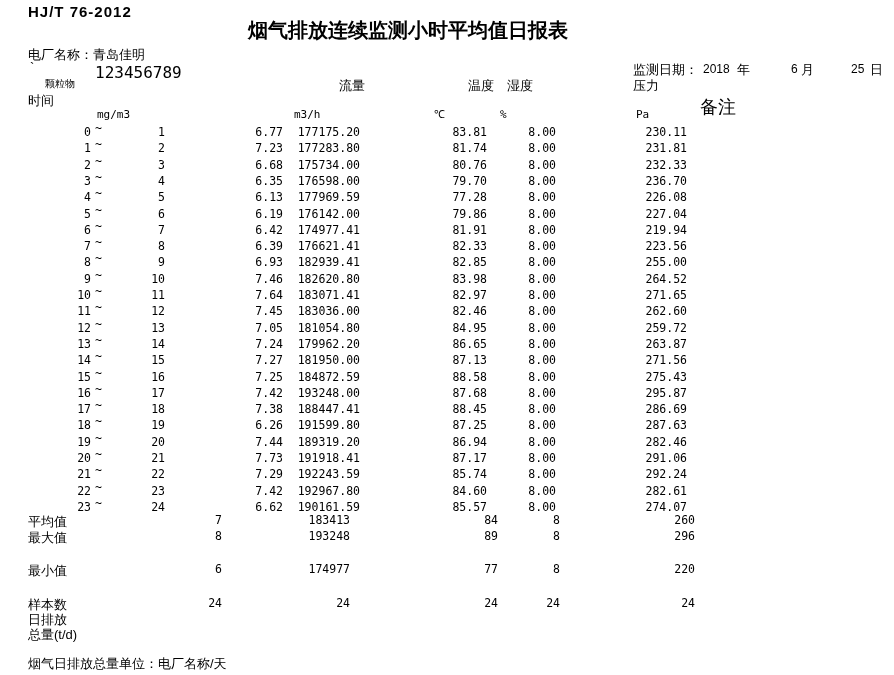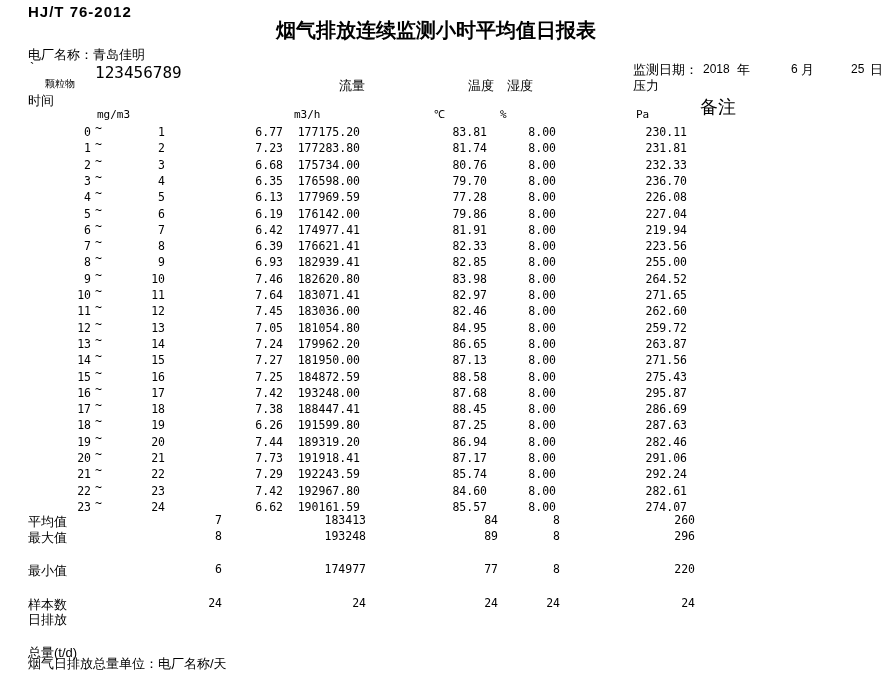--- a/index.html
+++ b/index.html
@@ -7,21 +7,21 @@
     position:relative;
     width:894px;height:675px;
     background:#ffffff;
     color:#000000;
     font-family:"Liberation Sans",sans-serif;
     font-size:12px;
     overflow:hidden;
   }
   .abs{position:absolute;white-space:nowrap;}
   .standard-code{left:28px;top:3px;font-size:15px;font-weight:bold;letter-spacing:1px;}
-  .doc-title{left:0;top:17px;width:816px;text-align:center;font-size:20px;font-weight:bold;padding-left:28px;}
+  .doc-title{left:0;top:17px;width:816px;text-align:center;font-size:20px;font-weight:bold;}
   .plant-line{left:28px;top:46px;font-size:13px;}
   .plant-mark{left:30px;top:60px;font-size:13px;}
   .plant-id{left:95px;top:63px;font-family:"DejaVu Sans Mono",monospace;font-size:16px;}
   
   .d-label{left:633px;top:61px;font-size:13px;}
   .d-year{left:703px;top:62px;}
   .d-year-u{left:737px;top:61px;font-size:13px;}
   .d-month{left:791px;top:62px;}
   .d-month-u{left:801px;top:61px;font-size:13px;}
   .d-day{left:851px;top:62px;}
@@ -49,26 +49,26 @@
   .c-to{left:115px;width:50px;}
   .c-pm{left:221px;width:62px;}
   .c-flow{left:278px;width:82px;}
   .c-temp{left:417px;width:70px;}
   .c-hum{left:496px;width:60px;}
   .c-press{left:605px;width:82px;}
   
   .srow{position:absolute;left:0;width:894px;height:16px;}
   .s-label{position:absolute;left:28px;top:0;text-align:right;font-size:13px;}
   .s-pm{left:160px;width:62px;}
-  .s-flow{left:284px;width:82px;}
+  .s-flow{left:268px;width:82px;}
   .s-temp{left:428px;width:70px;}
   .s-hum{left:500px;width:60px;}
   .s-press{left:613px;width:82px;}
   .emis-1{left:28px;top:611px;font-size:13px;}
-  .emis-2{left:28px;top:626px;font-size:13px;margin-top:18px;}
+  .emis-2{left:28px;top:626px;font-size:13px;}
   .footer-note{left:28px;top:655px;font-size:13px;}
 </style>
 </head>
 <body>
 
 <div class="page">
 
   <div class="abs standard-code">HJ/T 76-2012</div>
   <div class="abs doc-title">烟气排放连续监测小时平均值日报表</div>
 

